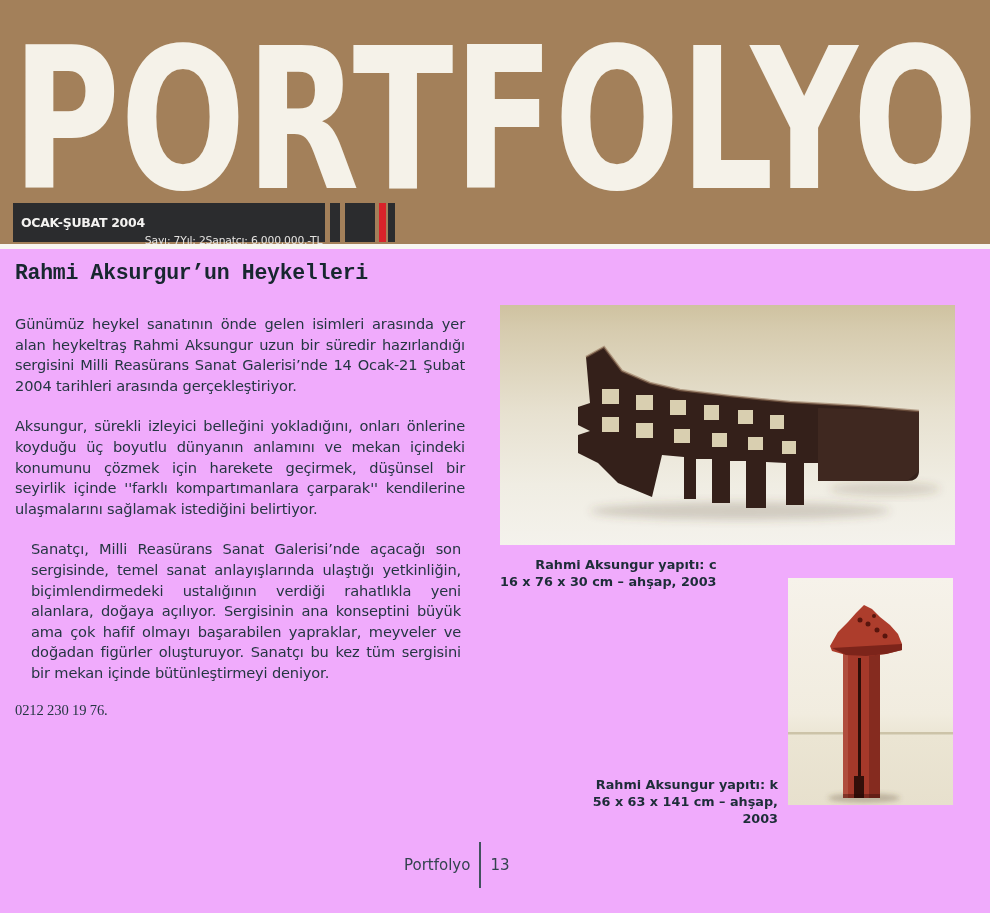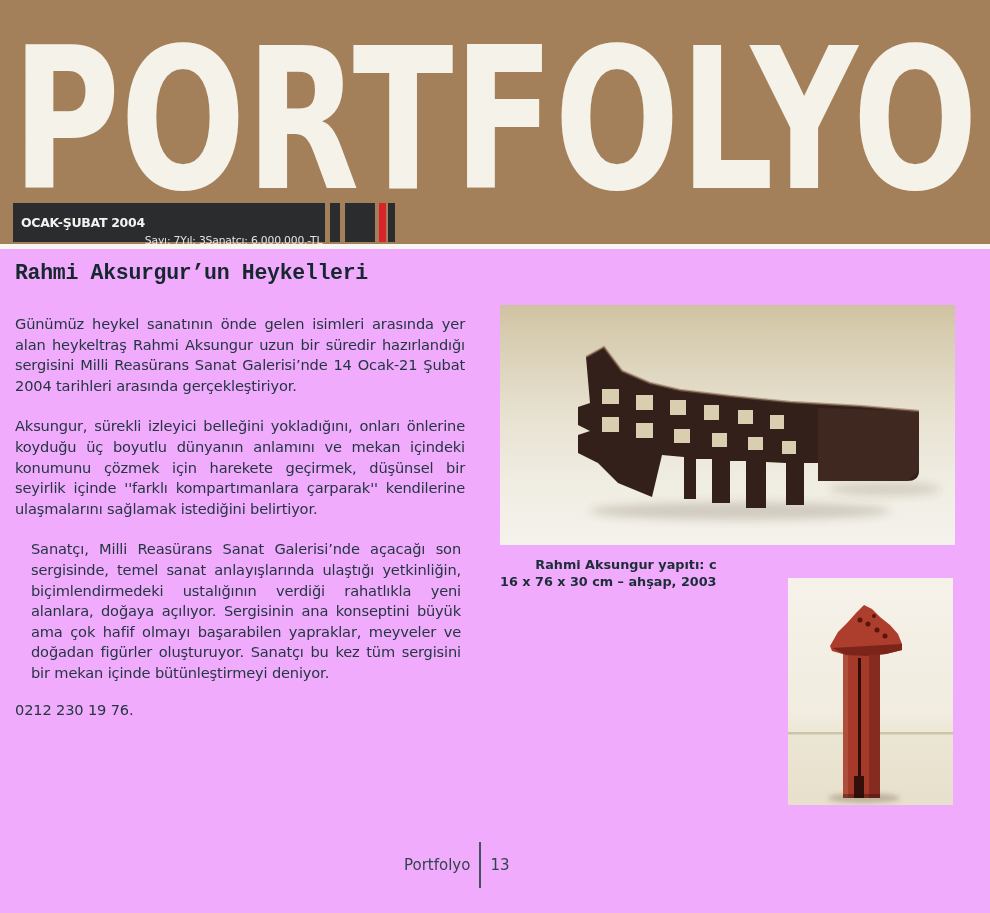--- a/index.html
+++ b/index.html
@@ -39,21 +39,21 @@
     position:absolute; left:15px; top:261px; margin:0;
     font-size:21.5px; font-weight:bold; color:#17272f; letter-spacing:-0.3px;font-family:Liberation Mono, monospace;
   }
   .article-text {
     position:absolute; left:15px; top:314px; width:462px;
     font-size:14.6px; line-height:20.6px; letter-spacing:-0.15px;
     color:#243642; text-align:justify;
   }
   .article-text p { margin:0 12px 20px 0; }
   .article-text p.para-last { margin:16px; }
-  .article-text p.phone-line { margin:0; text-align:left; }
+  .article-text p.phone-line { margin:0; text-align:left;font-family:Liberation Serif, serif; }
 
   
   .figure-1-svg { position:absolute; left:500px; top:305px; display:block; }
   .figure-2-svg { position:absolute; left:788px; top:578px; display:block; }
 
   .caption { font-weight:bold; font-size:12.8px; line-height:17px; color:#1d2d38; }
   .caption-1 { position:absolute; left:500px; top:556px; text-align:right; }
   .caption-2 { position:absolute; left:558px; top:776px; width:220px; text-align:right; }
 
   
@@ -70,21 +70,21 @@
 <div class="page">
 
   <div class="masthead">
     <svg class="masthead-svg" width="990" height="247" viewBox="0 0 990 247">
       <text x="12" y="188" font-family="DejaVu Sans, Liberation Sans, sans-serif" font-size="196" font-weight="bold" fill="#f5f2e9" textLength="966" lengthAdjust="spacingAndGlyphs">PORTFOLYO</text>
     </svg>
 
     <div class="info-bar">
       <span class="issue-date">OCAK-ŞUBAT 2004</span>
       <span class="issue-meta">Sayı: 7</span>
-      <span class="issue-meta">Yıl: 3</span>
+      <span class="issue-meta">Yıl: 2</span>
       <span class="issue-meta">Sanatçı: 6.000.000.-TL</span>
     </div>
 
     <div class="sq sq-1"></div>
     <div class="sq sq-2"></div>
     <div class="sq sq-red"></div>
     <div class="sq sq-3"></div>
 
   </div>
 
@@ -175,20 +175,22 @@
         <circle cx="72" cy="42" r="2.5"></circle>
         <circle cx="80" cy="46" r="2.5"></circle>
         <circle cx="89" cy="52" r="2.5"></circle>
         <circle cx="97" cy="58" r="2.5"></circle>
         <circle cx="86" cy="38" r="2"></circle>
       </g>
     </g>
   </svg>
 
   <div class="caption caption-2">
+    <div>Rahmi Aksungur yapıtı: k</div>
+    <div>56 x 63 x 141 cm – ahşap, 2003</div>
   </div>
 
   <div class="page-footer">
     <span>Portfolyo</span>
     <span class="footer-rule"></span>
     <span>13</span>
   </div>
 
 </div>
 

